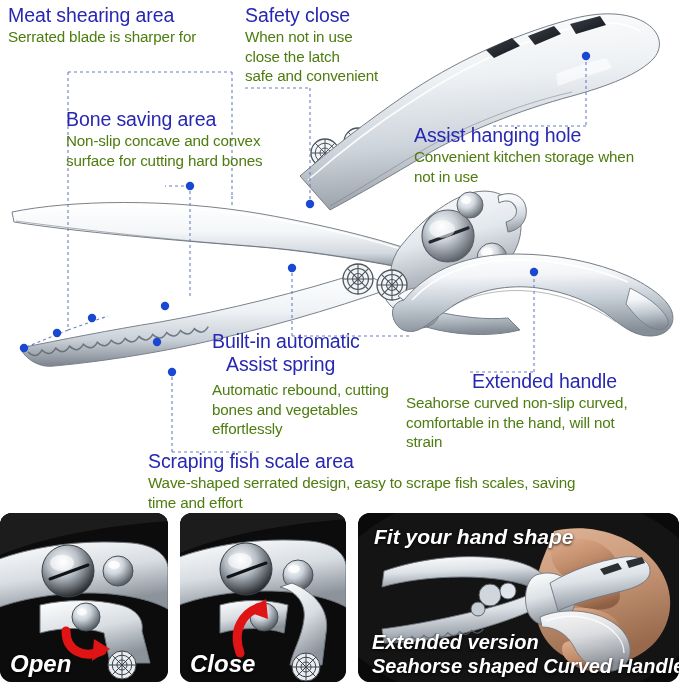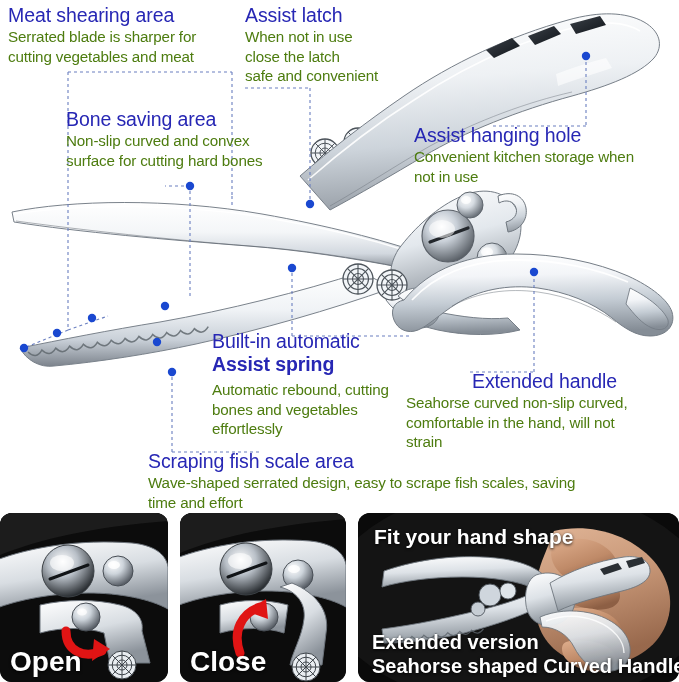--- a/index.html
+++ b/index.html
@@ -42,34 +42,35 @@
   
   .panels {
     position: absolute; left: 0; top: 513px;
     width: 679px; height: 169px;
   }
   .panel {
     position: absolute; top: 0; height: 169px;
     border-radius: 12px;
     overflow: hidden;
     background: #0b0b0b;
+    font-style: italic;
   }
   #panel-open  { left: 0px;   width: 168px; }
   #panel-close { left: 180px; width: 166px; }
   #panel-hand  { left: 358px; width: 321px; }
 
   .panel-caption {
     position: absolute;
     color: #ffffff;
     font-weight: bold;
     text-shadow: 0 1px 3px rgba(0,0,0,.9);
     z-index: 6;
     white-space: nowrap;
   }
-  .cap-bl { left: 10px; bottom: 4px; font-size: 28px; }
+  .cap-bl { left: 10px; bottom: 4px; font-size: 24px; }
   .cap-hand-top { left: 16px; top: 12px; font-size: 21px; }
   .cap-hand-bot { left: 14px; bottom: 4px; font-size: 20px; line-height: 24px; }
 
   .panel-photo { position: absolute; inset: 0; }
 </style>
 </head>
 <body>
 
 <div id="page">
 
@@ -267,52 +268,51 @@
       <circle cx="292" cy="268" r="4.2"></circle>
       <circle cx="534" cy="272" r="4.2"></circle>
       <circle cx="172" cy="372" r="4.2"></circle>
     </g>
   </svg>
 
   <div class="anno" style="left:8px; top:4px;">
     <div class="h">Meat shearing area</div>
     <div class="b">
       <div>Serrated blade is sharper for</div>
-      <div>cutting vegetables and meat</div>
     </div>
   </div>
 
   <div class="anno" style="left:245px; top:4px;">
-    <div class="h">Assist latch</div>
+    <div class="h">Safety close</div>
     <div class="b">
       <div>When not in use</div>
       <div>close the latch</div>
       <div>safe and convenient</div>
     </div>
   </div>
 
   <div class="anno" style="left:66px; top:108px;">
     <div class="h">Bone saving area</div>
     <div class="b">
-      <div>Non-slip curved and convex</div>
+      <div>Non-slip concave and convex</div>
       <div>surface for cutting hard bones</div>
     </div>
   </div>
 
   <div class="anno" style="left:414px; top:124px;">
     <div class="h">Assist hanging hole</div>
     <div class="b">
       <div>Convenient kitchen storage when</div>
       <div>not in use</div>
     </div>
   </div>
 
   <div class="anno" style="left:212px; top:330px;">
     <div class="h">Built-in automatic</div>
-    <div class="h" style="font-weight:bold;">Assist spring</div>
+    <div class="h" style="margin-left:14px;">Assist spring</div>
     <div class="b" style="margin-top:4px;">
       <div>Automatic rebound, cutting</div>
       <div>bones and vegetables</div>
       <div>effortlessly</div>
     </div>
   </div>
 
   <div class="anno" style="left:406px; top:370px;">
     <div class="h" style="margin-left:66px;">Extended handle</div>
     <div class="b">

